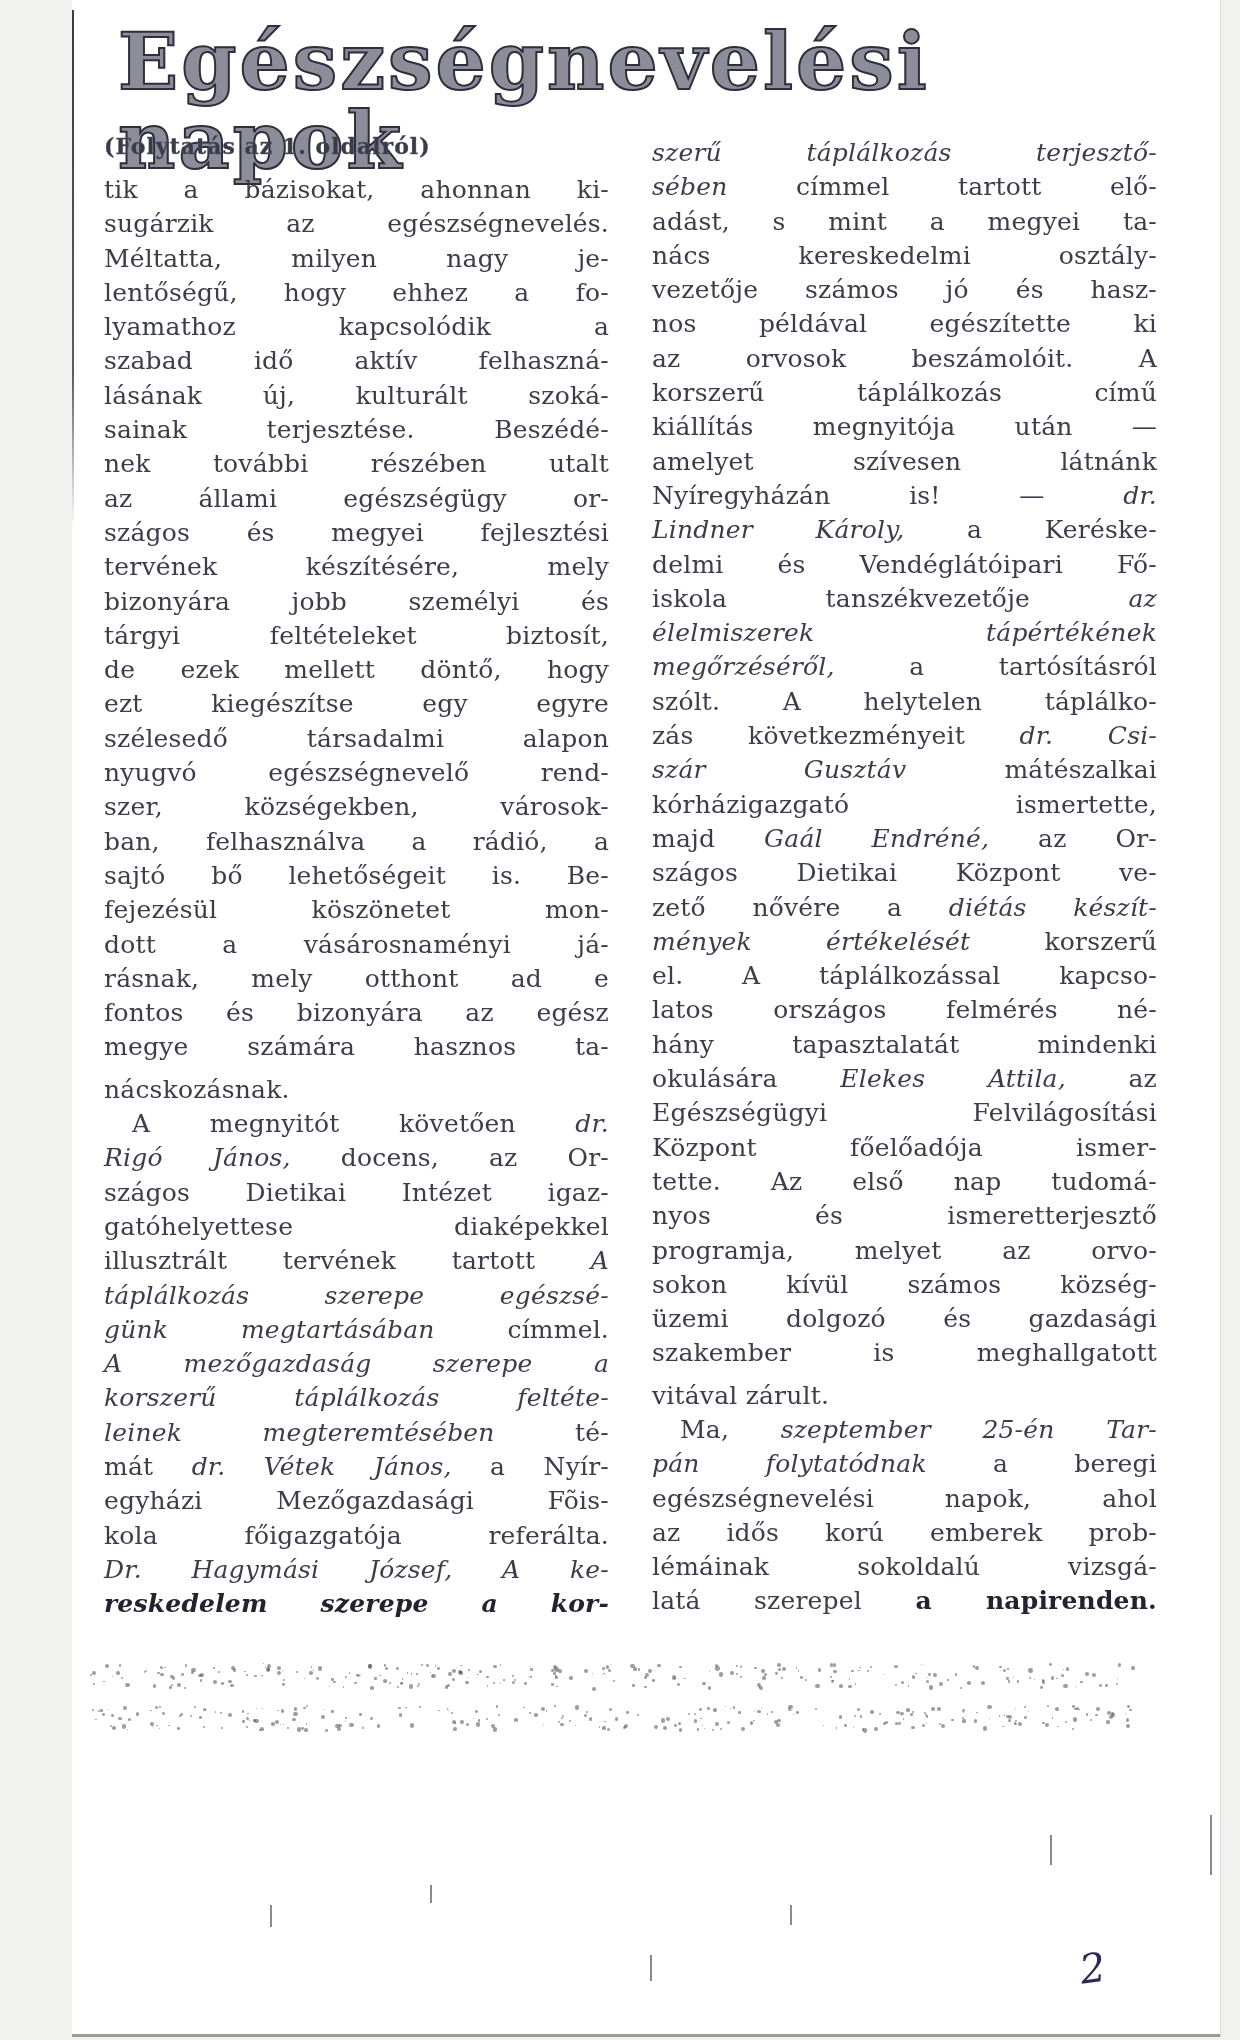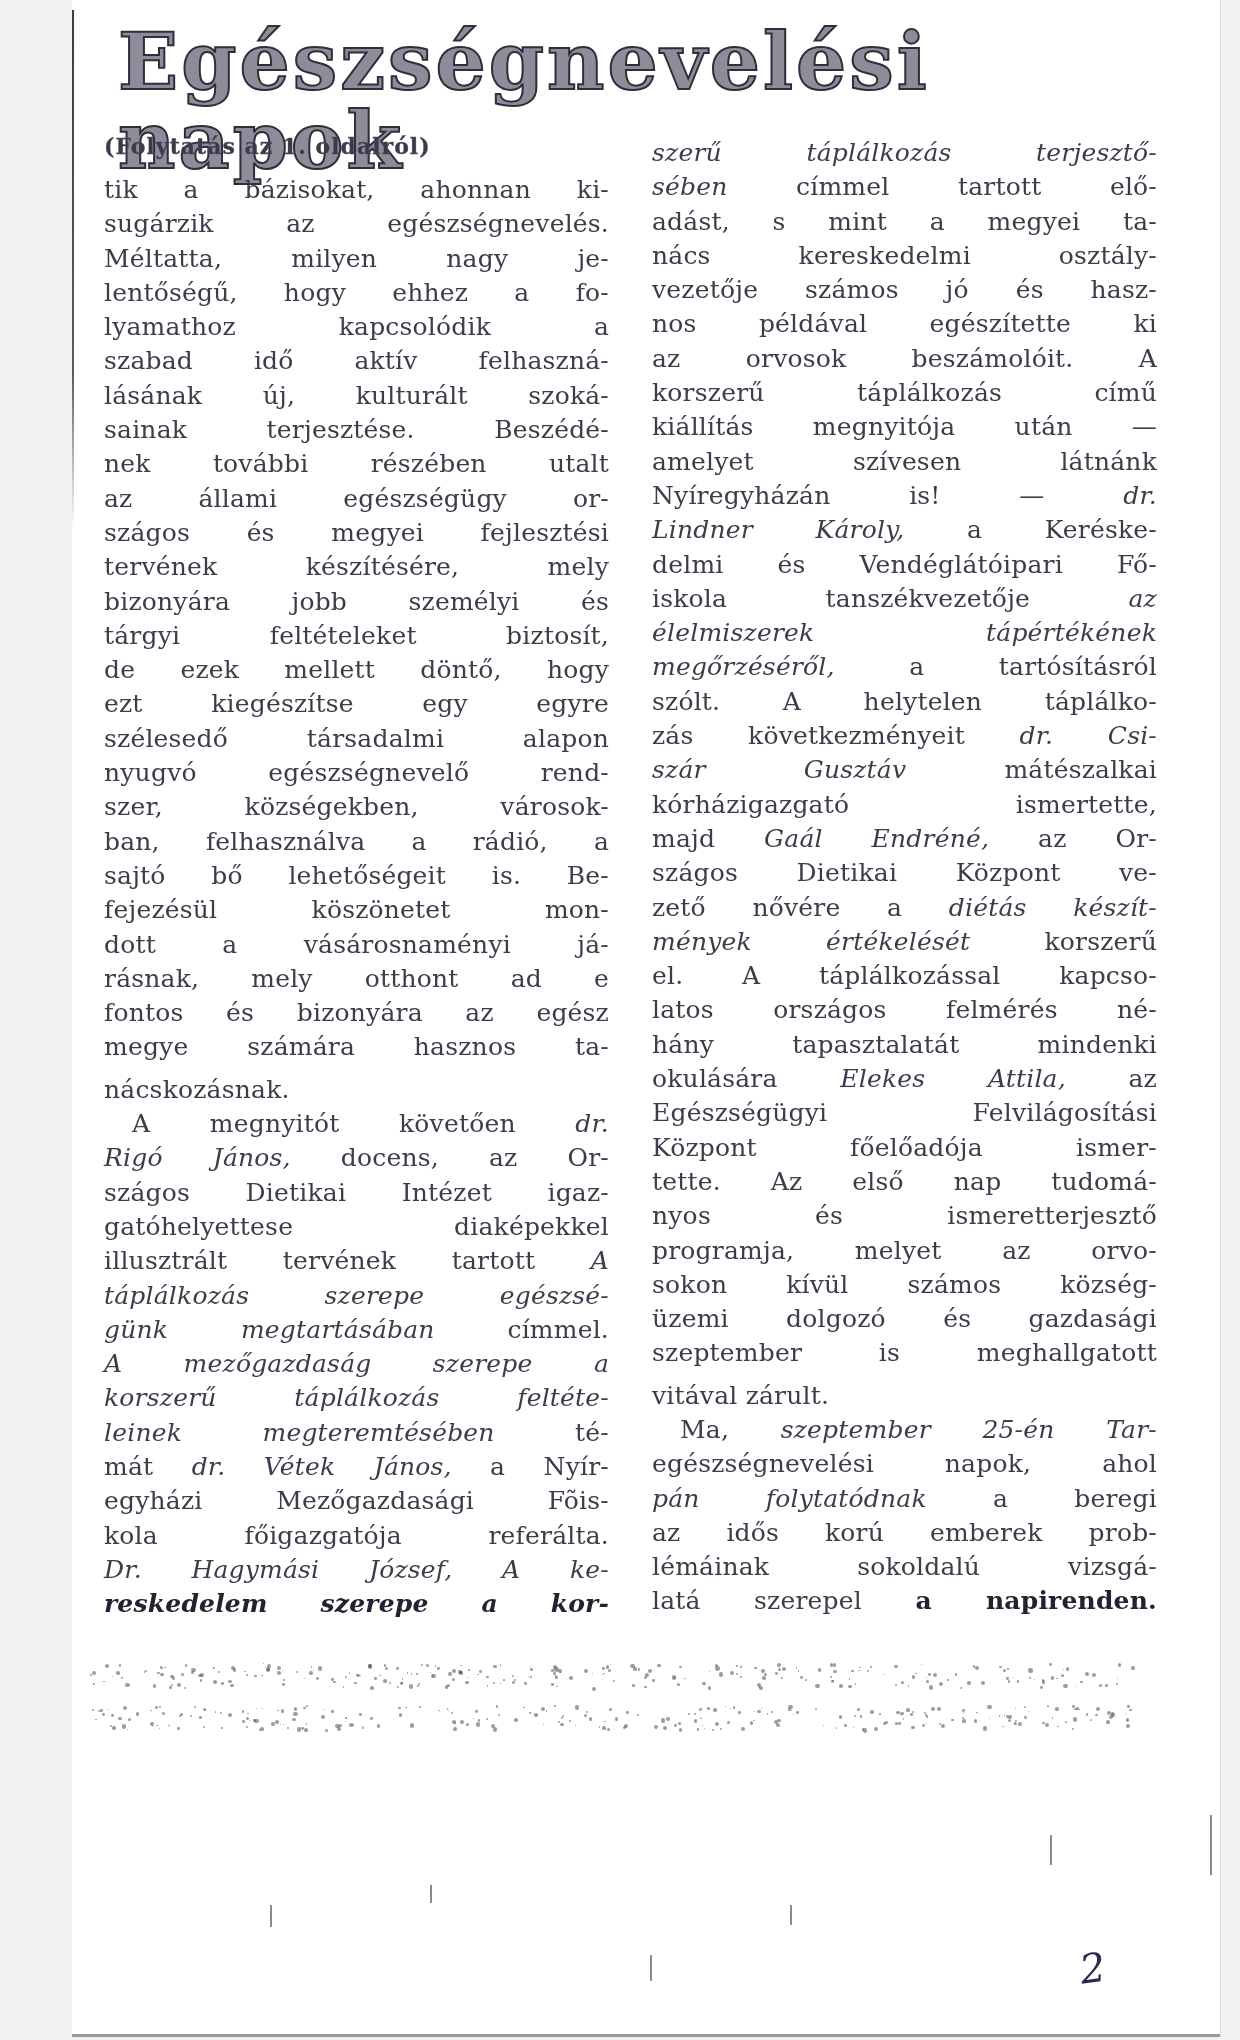--- a/index.html
+++ b/index.html
@@ -137,25 +137,25 @@
     <span class="ln"><span>latos országos felmérés né-</span></span>
     <span class="ln"><span>hány tapasztalatát mindenki</span></span>
     <span class="ln"><span>okulására</span> <span class="it">Elekes Attila,</span> <span>az</span></span>
     <span class="ln"><span>Egészségügyi Felvilágosítási</span></span>
     <span class="ln"><span>Központ főelőadója ismer-</span></span>
     <span class="ln"><span>tette. Az első nap tudomá-</span></span>
     <span class="ln"><span>nyos és ismeretterjesztő</span></span>
     <span class="ln"><span>programja, melyet az orvo-</span></span>
     <span class="ln"><span>sokon kívül számos község-</span></span>
     <span class="ln"><span>üzemi dolgozó és gazdasági</span></span>
-    <span class="ln"><span>szeptember is meghallgatott</span></span>
+    <span class="ln"><span>szakember is meghallgatott</span></span>
     <span class="ln last"><span>vitával zárult.</span></span>
     <span class="ln indent"><span>Ma,</span> <span class="it">szeptember 25-én Tar-</span></span>
+    <span class="ln"><span class="it">pán folytatódnak</span> <span>a beregi</span></span>
     <span class="ln"><span>egészségnevelési napok, ahol</span></span>
-    <span class="ln"><span class="it">pán folytatódnak</span> <span>a beregi</span></span>
     <span class="ln"><span>az idős korú emberek prob-</span></span>
     <span class="ln"><span>lémáinak sokoldalú vizsgá-</span></span>
     <span class="ln"><span>latá szerepel</span> <span class="bold">a napirenden.</span></span>
   </div>
 
 <div class="noise" id="noise">
     <span class="speck" style="width: 2.71645px; height: 2.71645px; left: 588.829px; top: 10.7714px;"></span>
     <span class="speck" style="width: 1.85392px; height: 1.85392px; left: 465.37px; top: 20.1532px;"></span>
     <span class="speck" style="width: 1.27495px; height: 1.27495px; left: 922.814px; top: 22.1461px;"></span>
     <span class="speck" style="width: 2.43788px; height: 2.43788px; left: 298.661px; top: 26.7501px;"></span>

